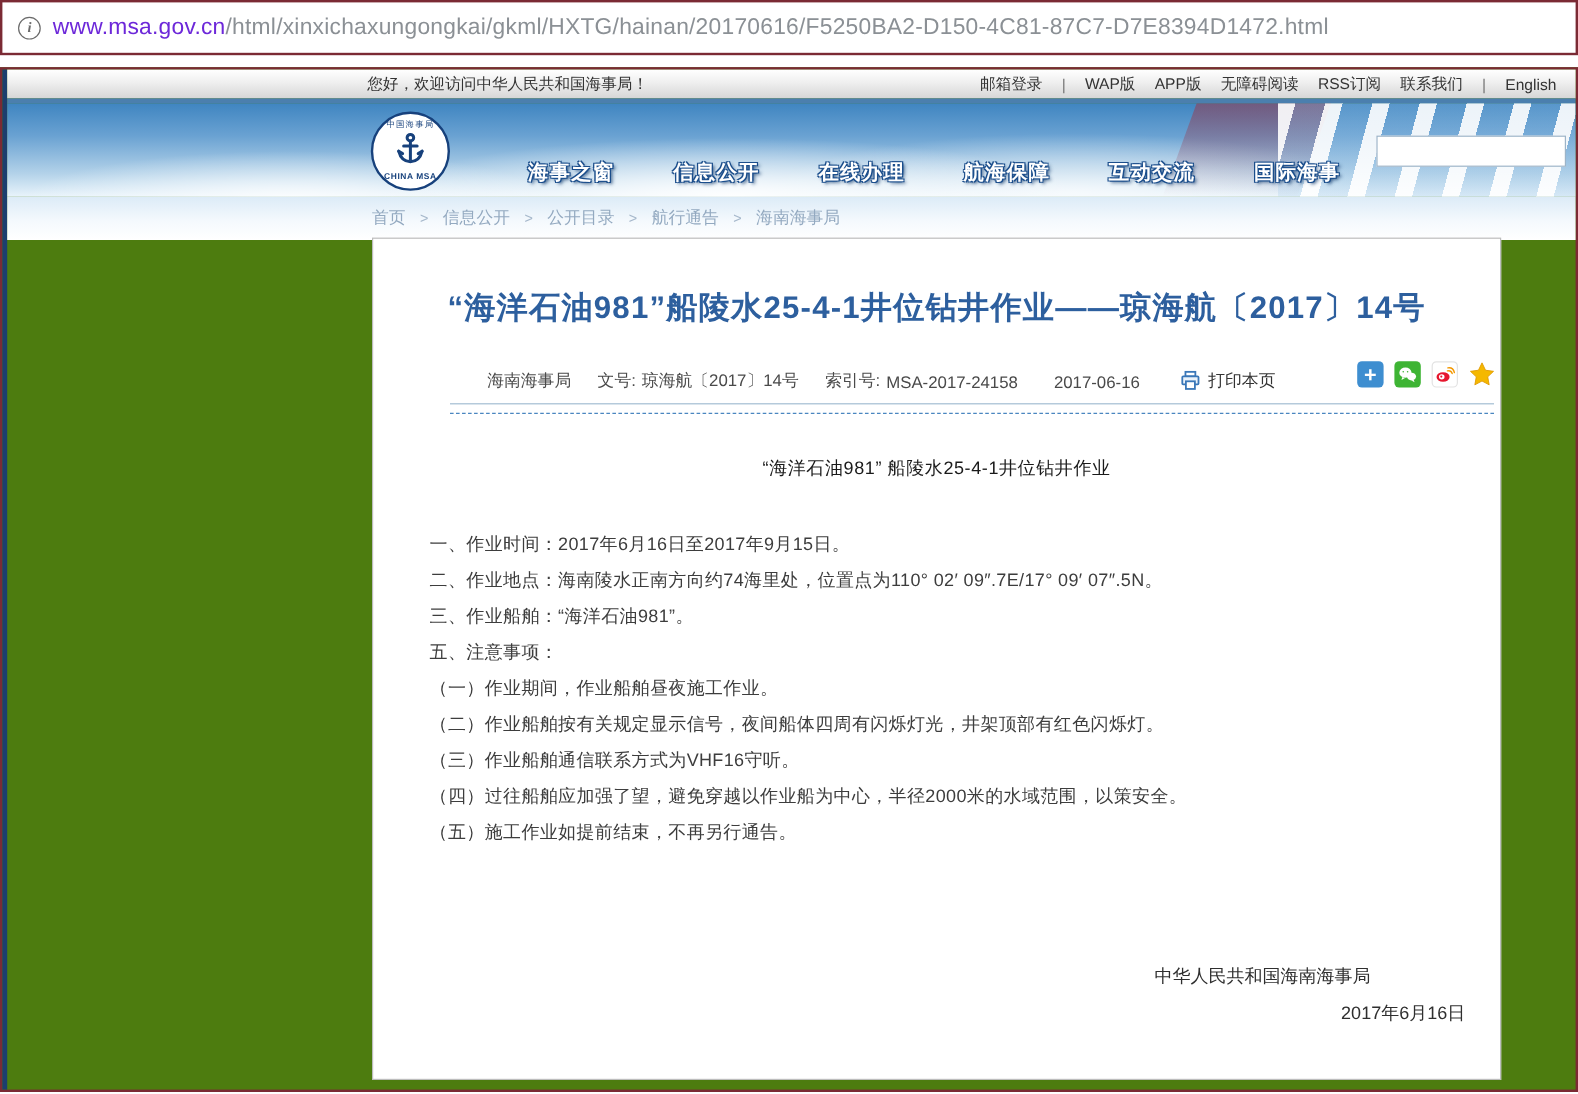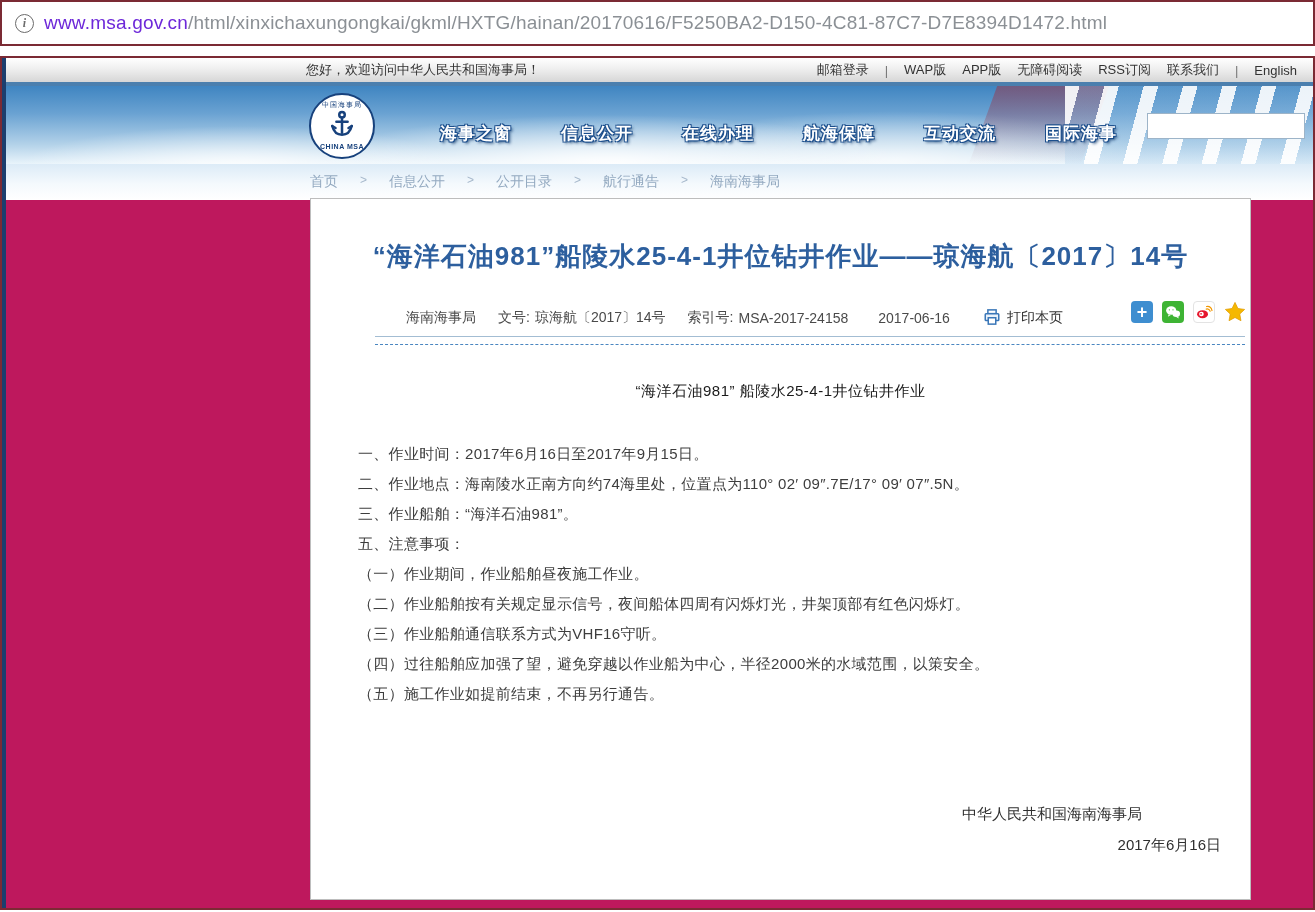--- a/index.html
+++ b/index.html
@@ -11,21 +11,21 @@
             background:#fff; border:2px solid #7b2a34; display:flex; align-items:center; padding-left:13px; }
   .info-circle { width:19px; height:19px; border:1.6px solid #6b6b6b; border-radius:50%;
                  color:#6b6b6b; font: italic 600 12px "Liberation Serif", serif;
                  display:flex; align-items:center; justify-content:center; flex:0 0 auto; }
   .urltext { margin-left:10px; font-size:19px; letter-spacing:.2px; white-space:nowrap; }
   .urltext .domain { color:#6d28d9; }
   .urltext .path { color:#8b9095; }
 
   
   .pagebox { position:absolute; top:56px; left:0; width:1315px; height:854px;
-             background:#be185d; border:2px solid #7b2a34; }
+             background:#4d7c0f; border:2px solid #7b2a34; }
   .navy-strip { position:absolute; left:0; top:0; width:4px; height:100%; background:#1c3e6e; }
 
   
   .topbar { position:absolute; left:4px; right:0; top:0; height:24px;
             background:linear-gradient(180deg,#ffffff 0%,#efefef 45%,#d6d6d6 100%);
             display:flex; align-items:center; font-size:13px; color:#333; }
   .welcome { position:absolute; left:300px; white-space:nowrap; }
   .toplinks { position:absolute; right:16px; display:flex; align-items:center; gap:16px; }
   .toplinks a { color:#333; text-decoration:none; white-space:nowrap; cursor:pointer; }
   .topdiv { color:#777; }
@@ -43,32 +43,32 @@
             transform:skewX(-20deg);
             background:linear-gradient(180deg, rgba(148,62,84,.6), rgba(148,62,84,.12) 72%, rgba(148,62,84,0)); }
   .header-stripes { position:absolute; right:0; top:0; width:248px; height:100%;
             background:repeating-linear-gradient(105deg,
               rgba(255,255,255,.9) 0 14px, rgba(160,200,232,.25) 14px 38px); }
   .logo { position:absolute; left:303px; top:7px; width:66px; height:66px; border-radius:50%;
           background:#fff; border:2px solid #17417c; display:flex; flex-direction:column;
           align-items:center; justify-content:center; z-index:3; }
   .logo .cn { font-size:7px; color:#17417c; line-height:8px; letter-spacing:1px; }
   .logo .en { font-size:7px; color:#17417c; line-height:8px; letter-spacing:.5px; font-weight:bold; }
-  .mainnav { position:absolute; left:434px; top:8px; height:100%; display:flex; align-items:center; gap:49px; z-index:3; }
+  .mainnav { position:absolute; left:434px; top:18px; height:100%; display:flex; align-items:center; gap:49px; z-index:3; }
   .mainnav a { color:#fff; font-size:17px; font-weight:bold; letter-spacing:1px; text-decoration:none; cursor:pointer;
           text-shadow:-1px -1px 0 #1b4e8c, 1px -1px 0 #1b4e8c, -1px 1px 0 #1b4e8c, 1px 1px 0 #1b4e8c, 2px 2px 3px rgba(20,60,110,.9); }
   .searchbox { position:absolute; right:8px; top:27px; width:158px; height:26px; background:#fff;
           border:1px solid #9db4c8; display:flex; align-items:center; z-index:4; }
   .searchbox input { flex:1; height:100%; border:none; outline:none; font-size:13px; padding:0 6px; background:transparent; }
 
   
   .crumbband { position:absolute; left:4px; right:0; top:106px; height:36px;
           background:linear-gradient(180deg,#dcebf7 0%, #f4f9fd 55%, #ffffff 100%);
           display:flex; align-items:center; }
-  .crumbs { position:absolute; left:304px; display:flex; gap:22px;
+  .crumbs { position:absolute; left:304px; display:flex; align-items:center; gap:12px;
           font-size:14px; color:#93a9c0; }
   .crumbs a { color:#93a9c0; text-decoration:none; cursor:pointer; white-space:nowrap; }
   .crumb-sep { color:#a6b8cb; font-size:12px; }
 
   
   .contentbox { position:absolute; left:308px; top:140px; width:941px; height:702px;
           background:#fff; border:1px solid #bdbdbd; }
   .art-title { position:absolute; top:40px; left:0; right:0; text-align:center;
           color:#2d5f9e; font-size:26px; font-weight:600; letter-spacing:1px; line-height:34px; }
   .metarow { position:absolute; top:106px; left:95px; height:26px; display:flex; align-items:center;

